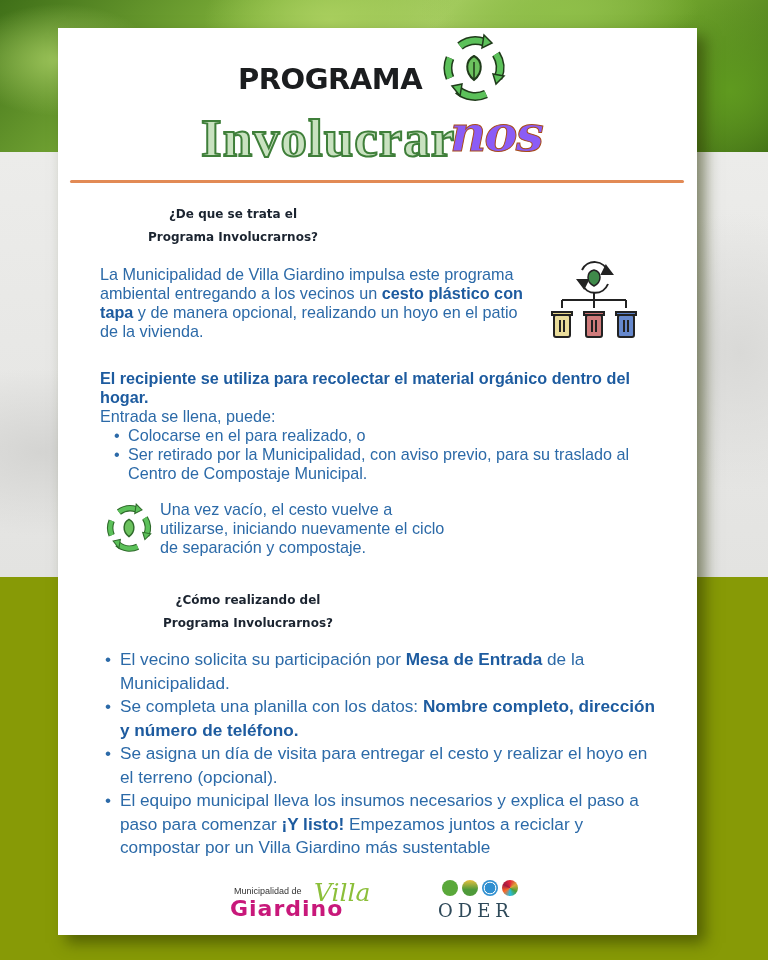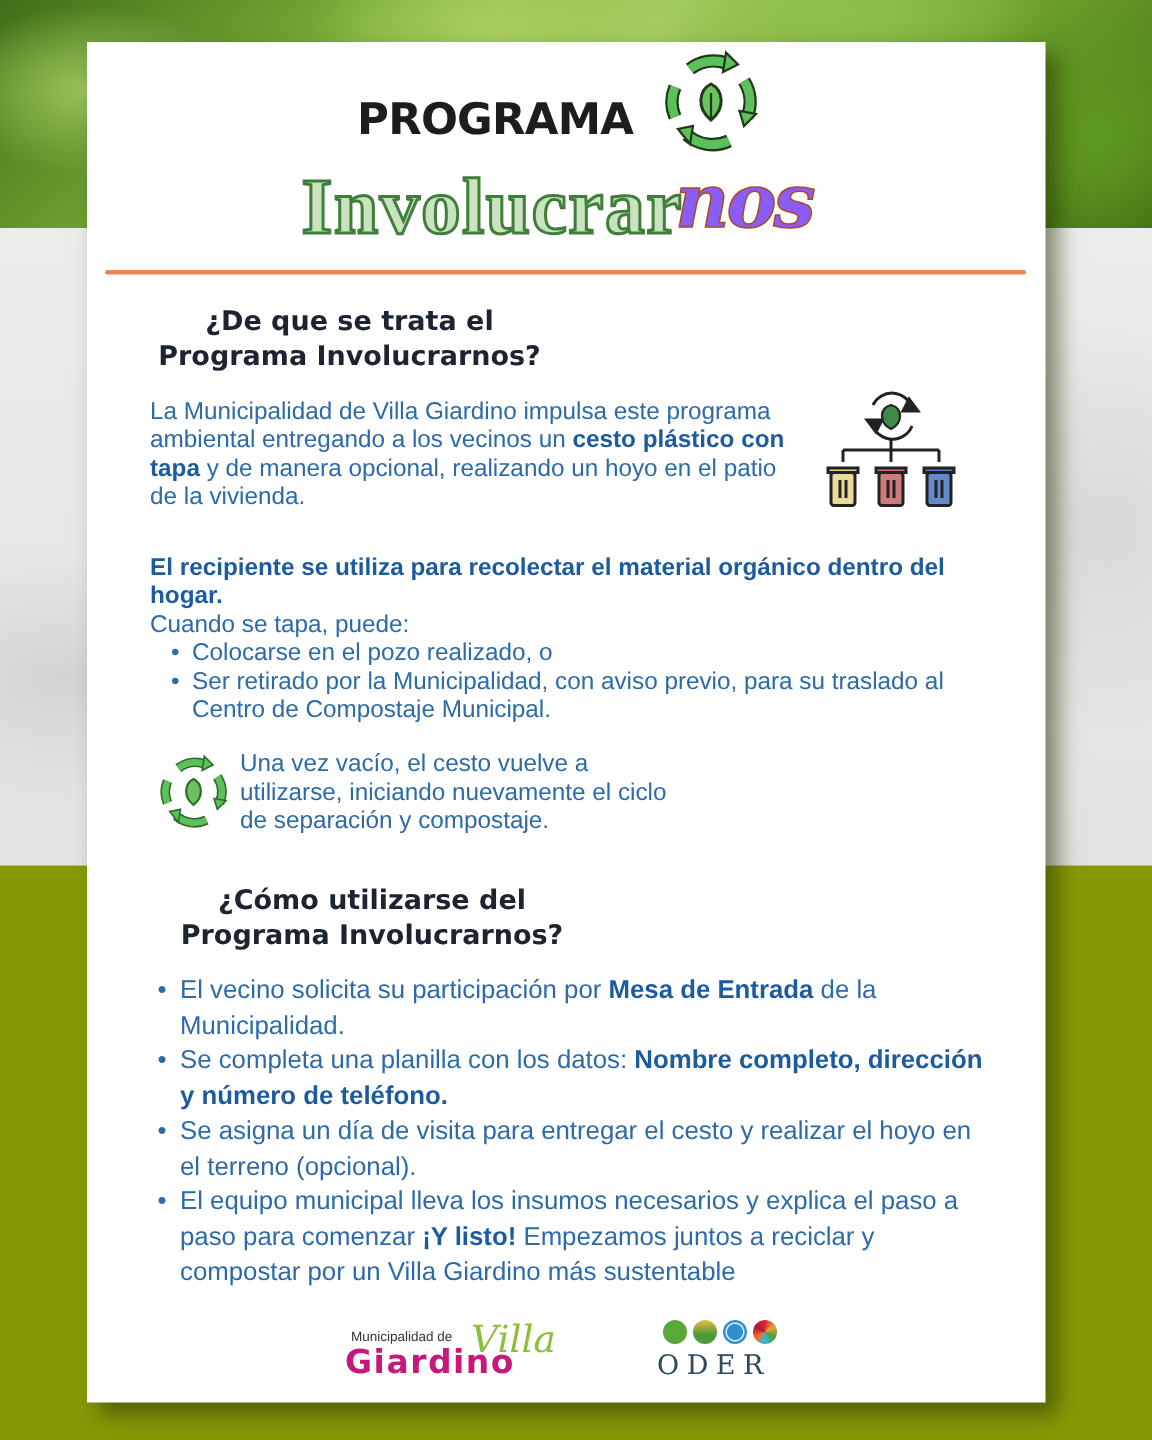--- a/index.html
+++ b/index.html
@@ -56,21 +56,21 @@
     font-family: "DejaVu Serif", serif; font-style: italic; font-weight: bold;
     font-size: 50px; color: #8b5cf6; letter-spacing: -2px;
     -webkit-text-stroke: 1px #a84c1a;
   }
   .divider {
     position: absolute; left: 12px; top: 152px; width: 614px; height: 3px;
     background: #e28a55; border-radius: 2px;
   }
   .heading {
     position: absolute; font-family: "DejaVu Sans", sans-serif; font-weight: bold;
-    font-size: 18px; line-height: 23px; color: #1b2430; text-align: center;
+    font-size: 12px; line-height: 23px; color: #1b2430; text-align: center;
     letter-spacing: 0px;
   }
   .h1 { left: 40px; top: 175px; width: 270px; }
   .h2 { left: 40px; top: 561px; width: 300px; }
   .para {
     position: absolute; font-size: 16.2px; line-height: 19px; color: #2c6aa8;
   }
   .para b { color: #1d5b9f; }
   .p1 { left: 42px; top: 237px; width: 440px; }
   .p2 { left: 42px; top: 341px; width: 560px; }
@@ -154,23 +154,23 @@
       <rect x="38" y="56" width="20" height="3" fill="#c97070"></rect>
       <rect x="40" y="59" width="16" height="22" rx="2" fill="#cf7b7b"></rect>
       <rect x="70" y="56" width="20" height="3" fill="#5b7ec2"></rect>
       <rect x="72" y="59" width="16" height="22" rx="2" fill="#6688cc"></rect>
       <path d="M14 64 L14 76 M18 64 L18 76 M46 64 L46 76 M50 64 L50 76 M78 64 L78 76 M82 64 L82 76"></path>
     </g>
   </svg>
 
   <div class="para p2">
     <span class="bold-lead">El recipiente se utiliza para recolectar el material orgánico dentro del hogar.</span>
-    <span>Cuando se tapa, puede:</span>
+    <span>Entrada se llena, puede:</span>
     <ul>
-      <li>Colocarse en el pozo realizado, o</li>
+      <li>Colocarse en el para realizado, o</li>
       <li>Ser retirado por la Municipalidad, con aviso previo, para su traslado al Centro de Compostaje Municipal.</li>
     </ul>
   </div>
 
   <svg class="icon-cycle-small" viewBox="0 0 72 72">
     <g fill="none">
       <path d="M22 14 A26 26 0 0 1 46 10" stroke="#2e6a2a" stroke-width="9"></path>
       <path d="M22 14 A26 26 0 0 1 46 10" stroke="#5cc15a" stroke-width="6"></path>
       <path d="M58 22 A26 26 0 0 1 60 46" stroke="#2e6a2a" stroke-width="9"></path>
       <path d="M58 22 A26 26 0 0 1 60 46" stroke="#5cc15a" stroke-width="6"></path>
@@ -180,21 +180,21 @@
       <path d="M12 46 A26 26 0 0 1 12 26" stroke="#5cc15a" stroke-width="6"></path>
     </g>
     <polygon points="46,3 54,11 44,16" fill="#5cc15a" stroke="#2e6a2a" stroke-width="1.5"></polygon>
     <polygon points="66,44 58,52 55,42" fill="#5cc15a" stroke="#2e6a2a" stroke-width="1.5"></polygon>
     <polygon points="14,54 22,64 24,52" fill="#5cc15a" stroke="#2e6a2a" stroke-width="1.5"></polygon>
     <path d="M36 48 C26 40 28 28 36 24 C44 28 46 40 36 48 Z" fill="#6cc25e" stroke="#2e6a2a" stroke-width="2"></path>
   </svg>
   <div class="para p3">Una vez vacío, el cesto vuelve a utilizarse, iniciando nuevamente el ciclo de separación y compostaje.</div>
 
   <div class="heading h2">
-    <div>¿Cómo utilizarse del</div>
+    <div>¿Cómo realizando del</div>
     <div>Programa Involucrarnos?</div>
   </div>
 
   <div class="list2">
     <ul>
       <li><span>El vecino solicita su participación por </span><b>Mesa de Entrada</b><span> de la Municipalidad.</span></li>
       <li><span>Se completa una planilla con los datos: </span><b>Nombre completo, dirección y número de teléfono.</b><span></span></li>
       <li><span>Se asigna un día de visita para entregar el cesto y realizar el hoyo en el terreno (opcional).</span><b></b><span></span></li>
       <li><span>El equipo municipal lleva los insumos necesarios y explica el paso a paso para comenzar </span><b>¡Y listo!</b><span> Empezamos juntos a reciclar y compostar por un Villa Giardino más sustentable</span></li>
     </ul>

